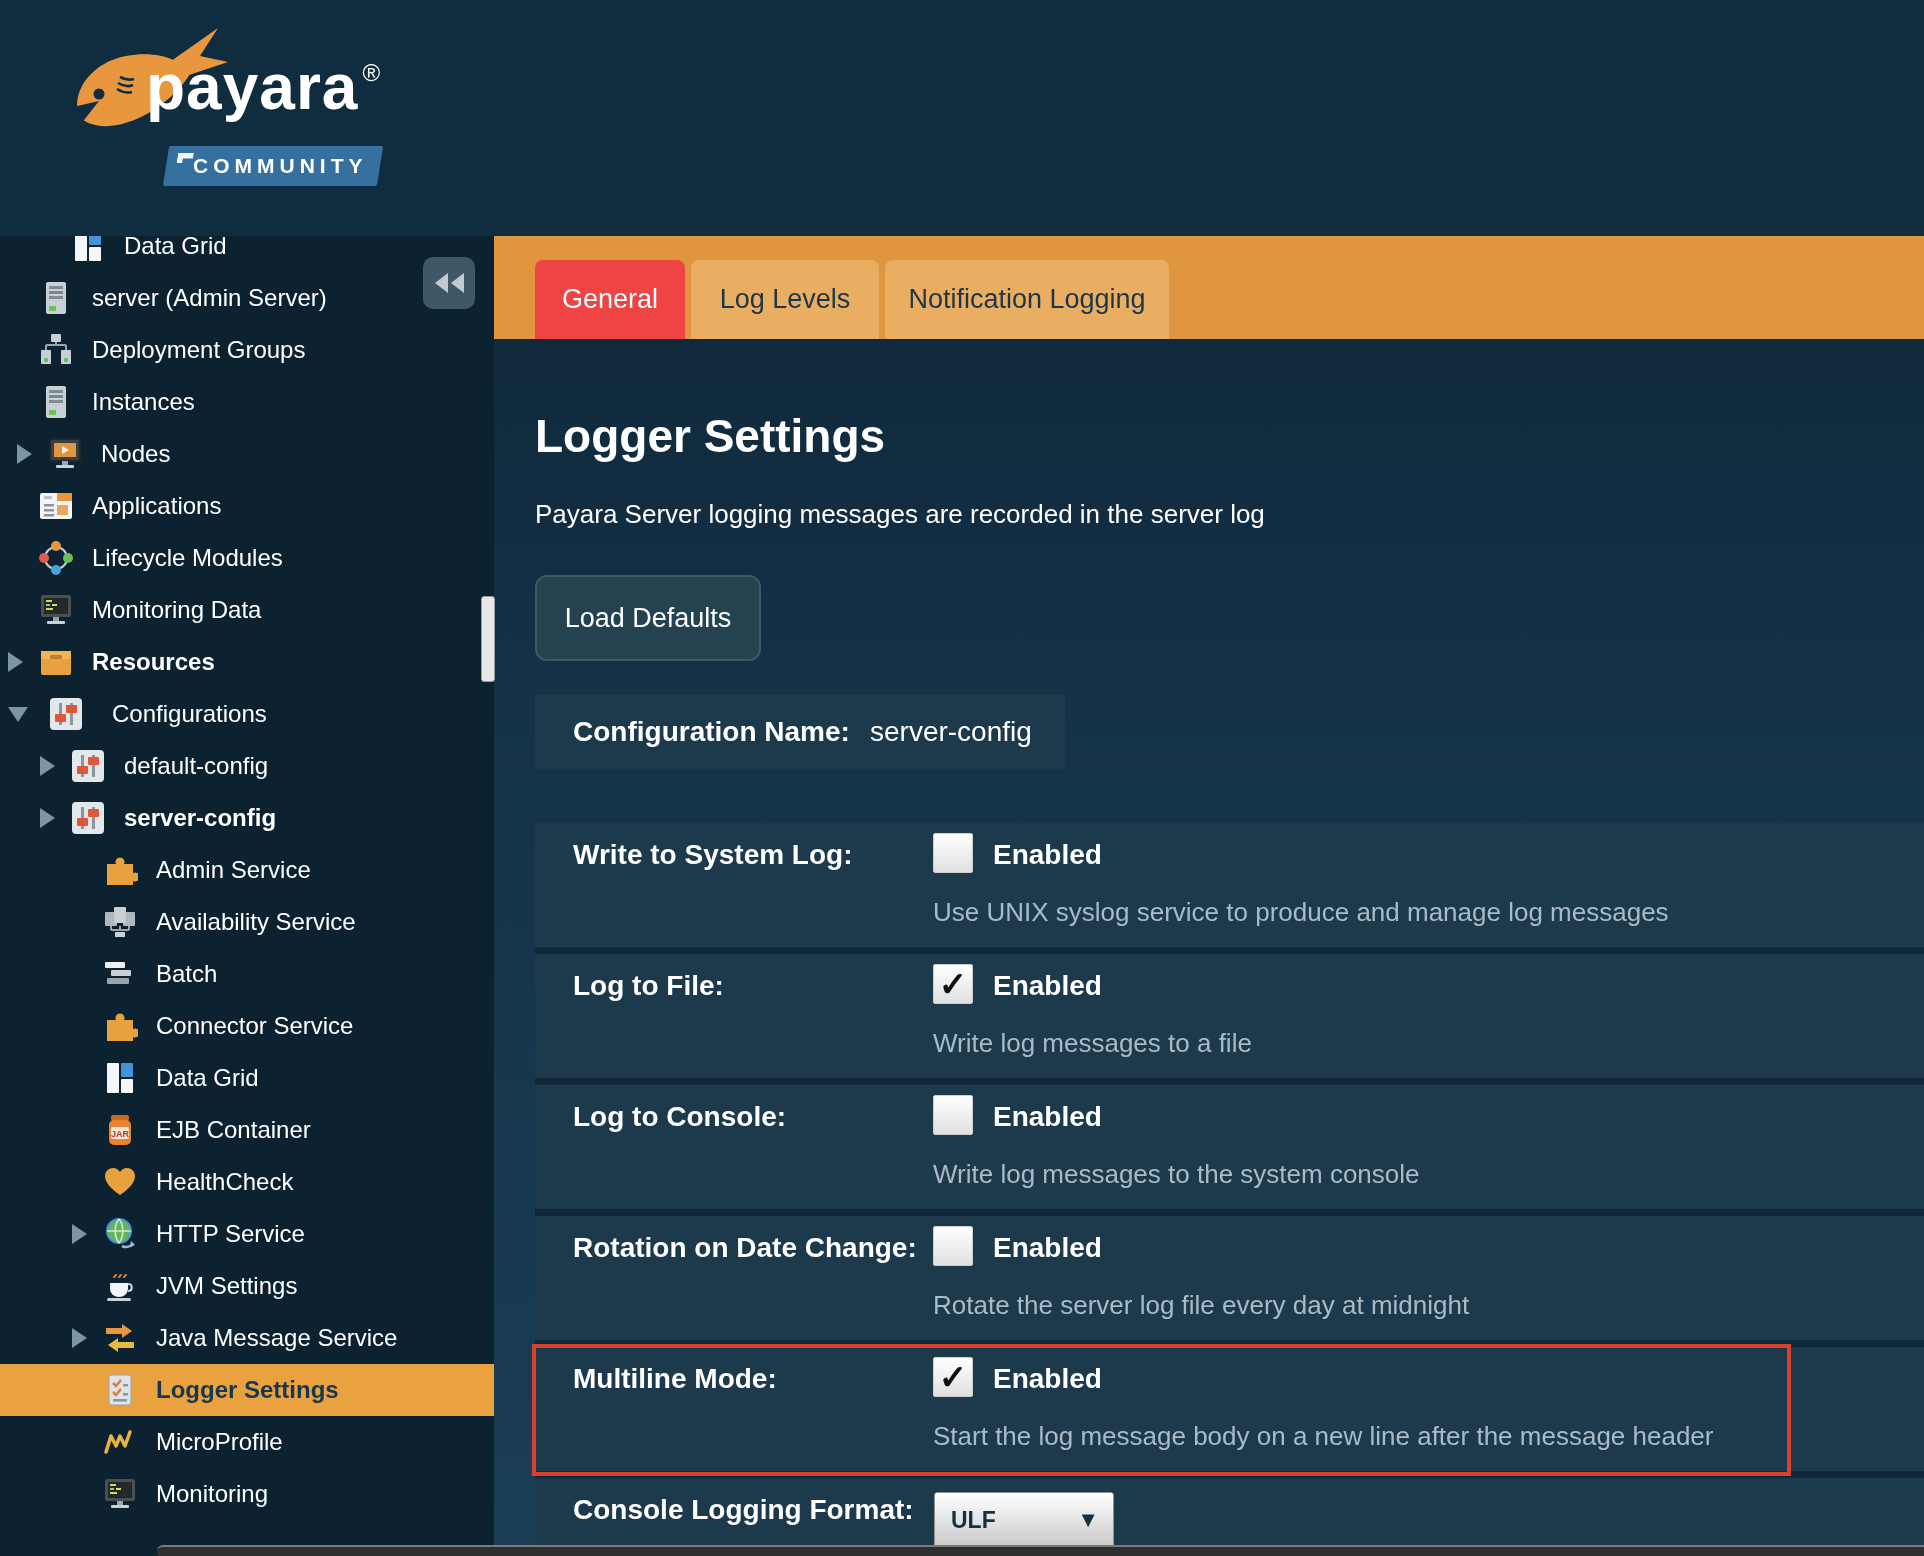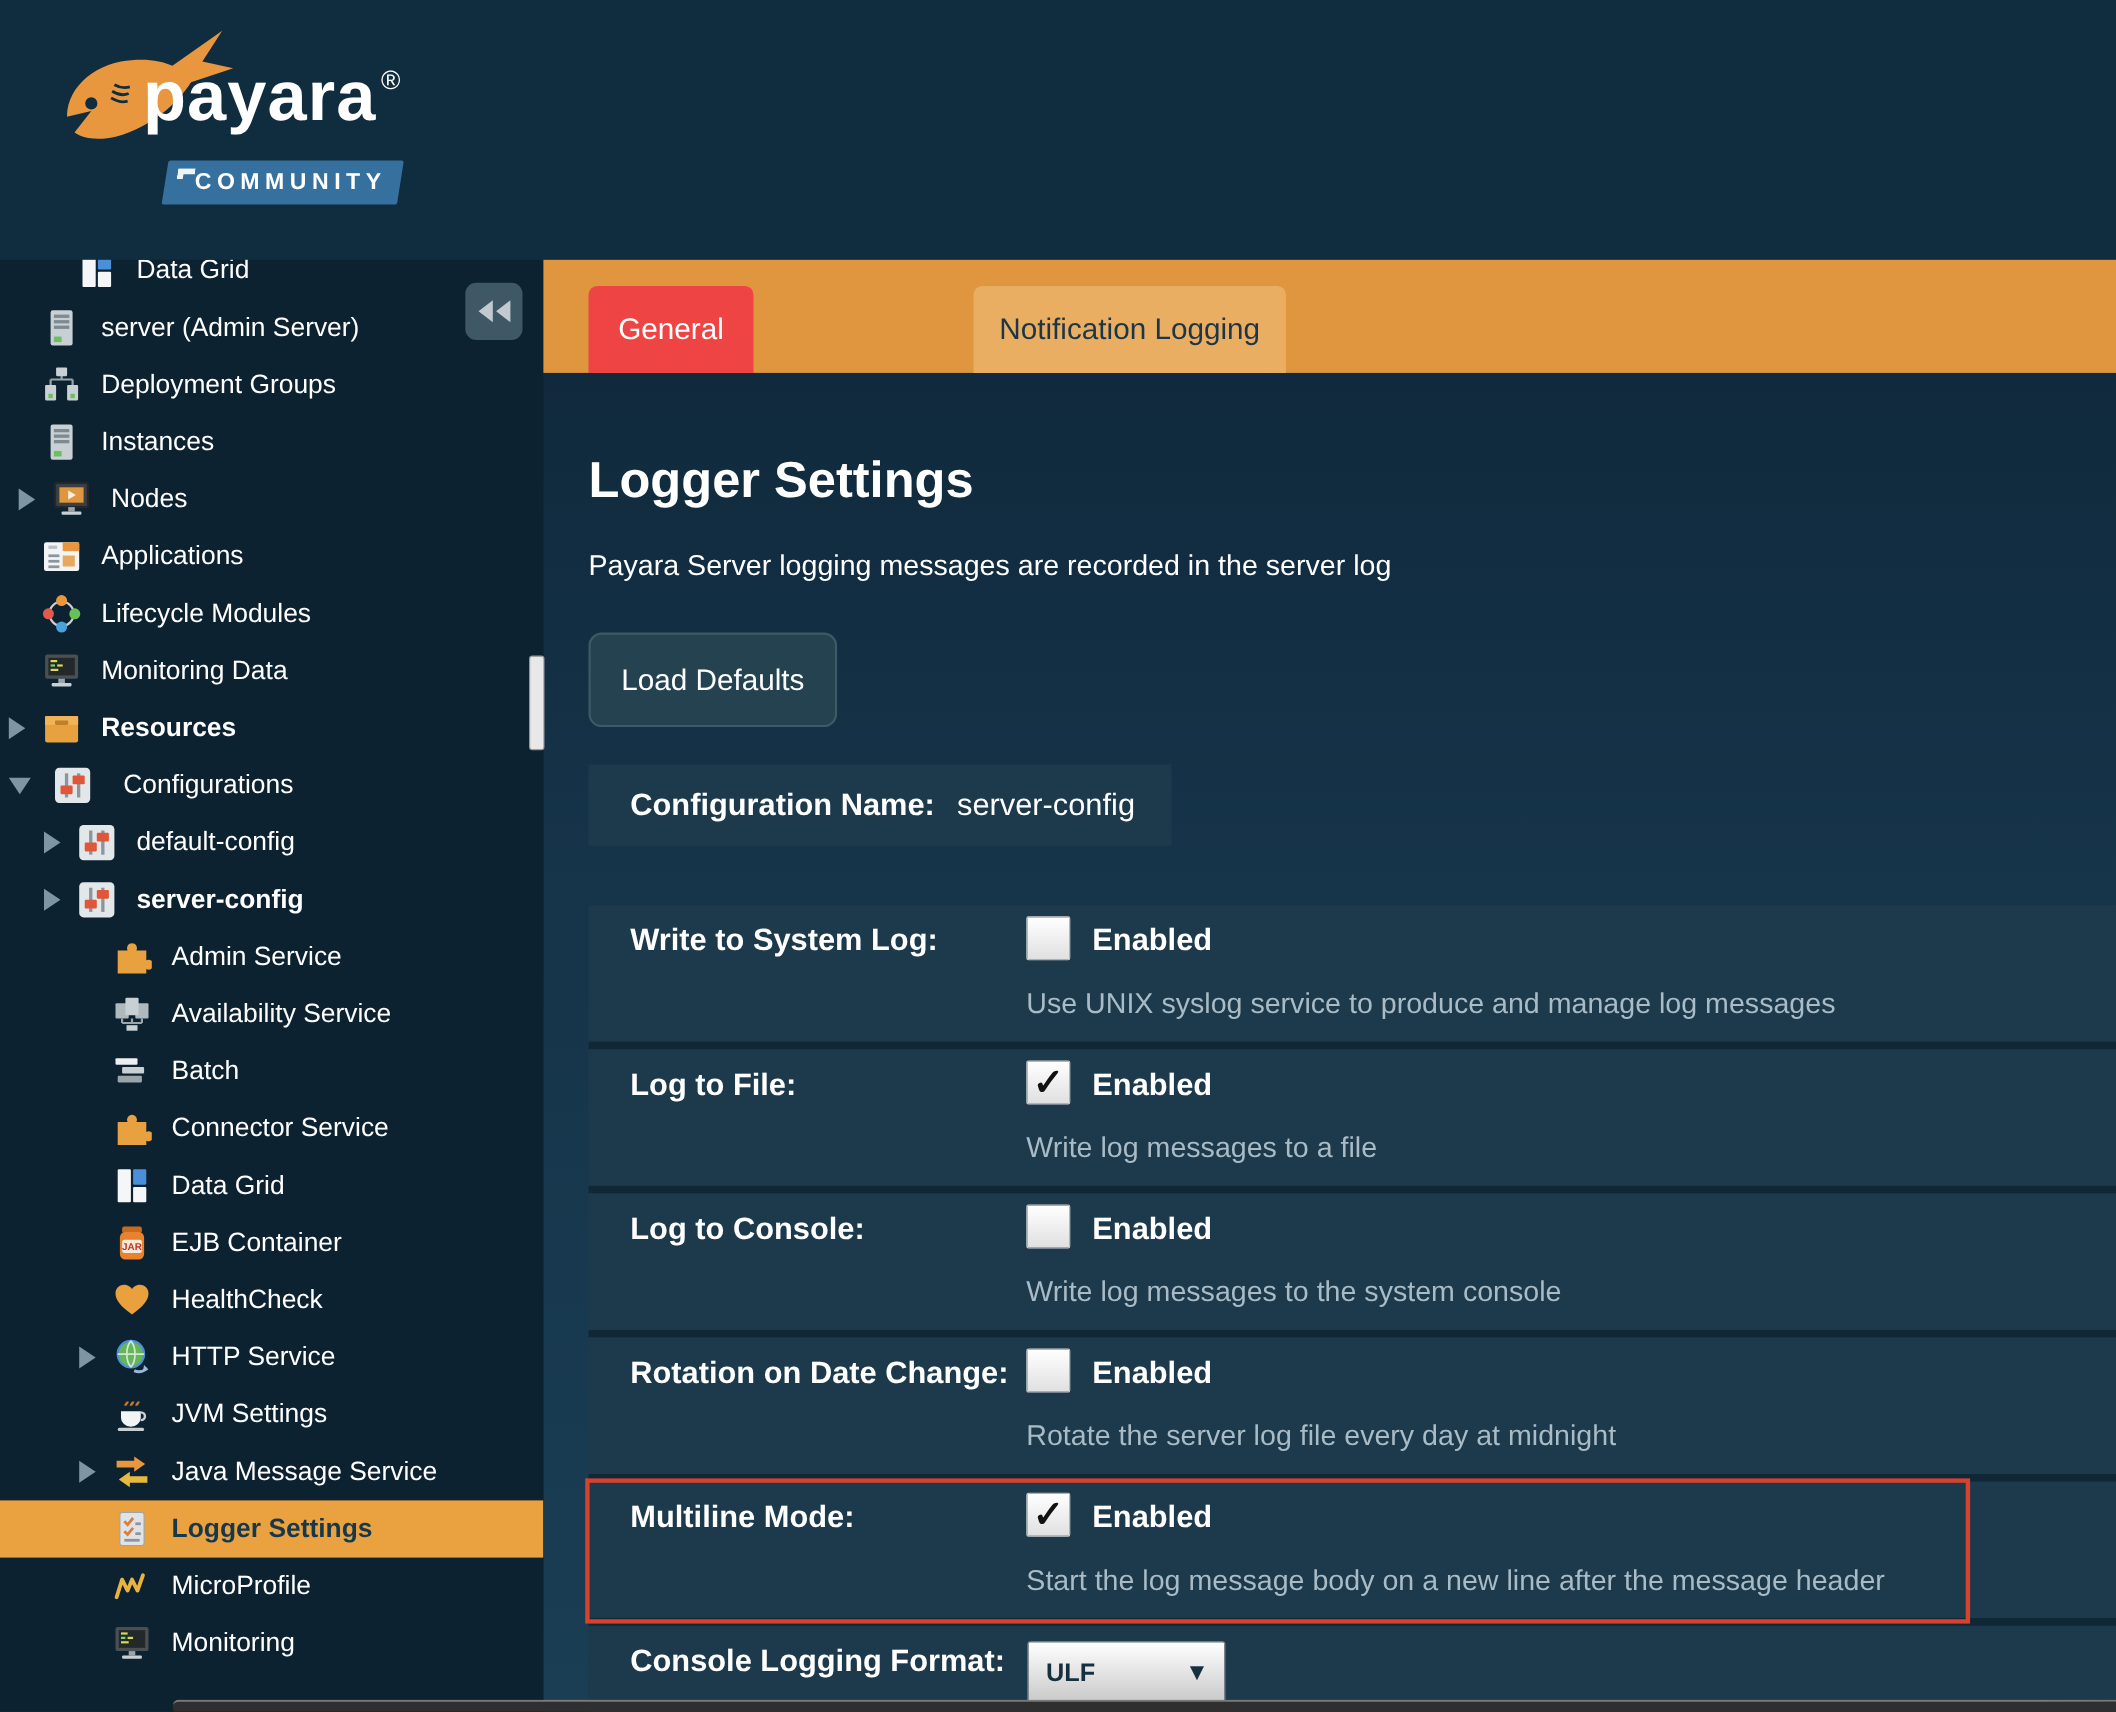--- a/index.html
+++ b/index.html
@@ -3,21 +3,21 @@
 <meta charset="utf-8">
 <style>
   html,body{margin:0;padding:0;}
   body{
     width:1924px;height:1556px;position:relative;overflow:hidden;
     background:#0F2C3E;font-family:"Liberation Sans",sans-serif;
     -webkit-font-smoothing:antialiased;
   }
   
   .header{position:absolute;left:0;top:0;width:1924px;height:236px;background:#102D3F;z-index:5;}
-  .logo{position:absolute;left:12px;top:6px;width:360px;height:200px;}
+  .logo{position:absolute;left:28px;top:6px;width:360px;height:200px;}
   .fish{position:absolute;left:40px;top:16px;}
   .brand{position:absolute;left:118px;top:44px;font-size:64px;font-weight:bold;color:#FFFFFF;letter-spacing:1px;}
   .reg{font-size:24px;vertical-align:28px;font-weight:normal;margin-left:4px;}
   .ribbon{position:absolute;left:138px;top:140px;width:214px;height:40px;background:#35709E;transform:skewX(-9deg);border-radius:2px;display:flex;align-items:center;justify-content:center;}
   .ribbon .fold{position:absolute;left:10px;top:7px;width:16px;height:10px;background:#FFFFFF;clip-path:polygon(0 0,100% 0,100% 55%,35% 55%,35% 100%,0 100%);opacity:.92;}
   .ribbon .txt{transform:skewX(9deg);color:#FFFFFF;font-weight:bold;font-size:21px;letter-spacing:5px;margin-left:14px;}
   
   .sidebar{position:absolute;left:0;top:236px;width:494px;bottom:0;background:#0D2231;overflow:hidden;z-index:3;}
   .collapse-btn{position:absolute;left:423px;top:21px;width:52px;height:52px;border-radius:10px;background:#3E5866;display:flex;align-items:center;justify-content:center;gap:3px;cursor:pointer;}
   .tri-l{width:0;height:0;border-right:13px solid #C2CAD0;border-top:10px solid transparent;border-bottom:10px solid transparent;}
@@ -402,20 +402,21 @@
     </div>
   <div class="collapse-btn">
     <span class="tri-l"></span>
       <span class="tri-l"></span>
   </div>
 </div>
 <div class="side-thumb"></div>
 
 <div class="tabbar" id="tabbar">
     <div class="tab active" style="left: 41px; width: 150px;">General</div>
+    <div class="tab" style="left: 197px; width: 188px;">Log Levels</div>
     <div class="tab" style="left: 391px; width: 284px;">Notification Logging</div>
   </div>
 
 <div class="content">
   <div class="h1">Logger Settings</div>
   <div class="subtitle">Payara Server logging messages are recorded in the server log</div>
   <div class="load-btn">Load Defaults</div>
   <div class="config-box">
     <span class="config-label">Configuration Name:</span>
     <span class="config-value">server-config</span>

